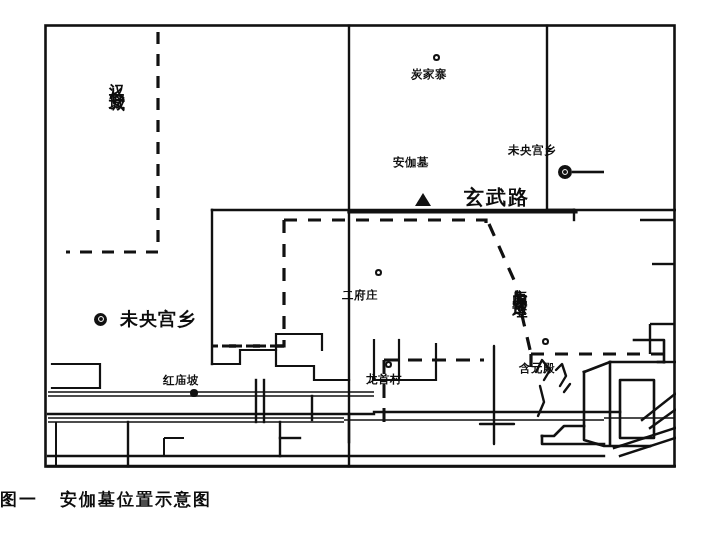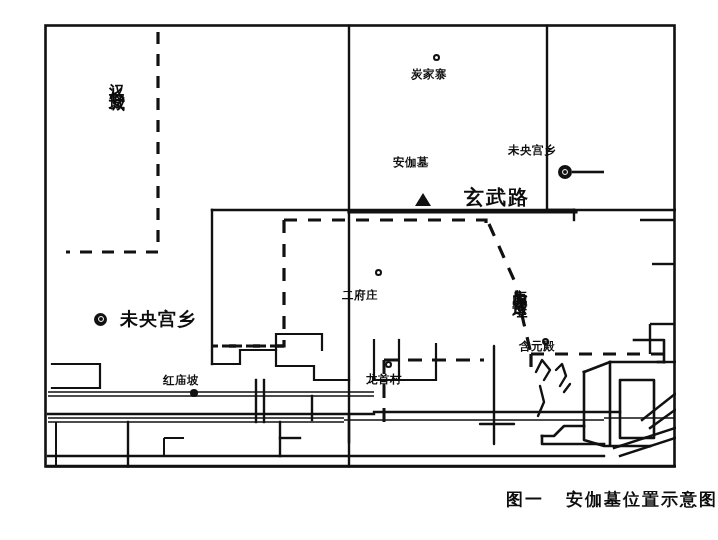--- a/index.html
+++ b/index.html
@@ -161,21 +161,21 @@
     height: 0;
     border-left: 8px solid transparent;
     border-right: 8px solid transparent;
     border-bottom: 13px solid #111;
   }
   #caption {
     position: absolute;
     left: 0;
     top: 488px;
     width: 718px;
-    text-align: right;
+    text-align: left;
     color: #0d0d0d;
     font-weight: 700;
     font-size: 17px;
     letter-spacing: 2px;
     font-family: "DejaVu Sans", "Liberation Sans", sans-serif;
     user-select: none;
   }
   #caption .cap-num { margin-right: 22px; }
 </style>
 </head>
@@ -327,21 +327,21 @@
     <div class="map-label lbl-sm" style="left:367px; top:44px;">炭家寨</div>
 
     <div class="map-label lbl-sm" style="left:464px; top:120px;">未央宫乡</div>
 
     <div class="map-label lbl-sm" style="left:349px; top:132px;">安伽墓</div>
 
     <div class="map-label lbl-lg" style="left:420px; top:163px;">玄武路</div>
 
     <div class="map-label lbl-sm" style="left:298px; top:265px;">二府庄</div>
 
-    <div class="map-label lbl-sm" style="left:475px; top:316px;">含元殿</div>
+    <div class="map-label lbl-sm" style="left:475px; top:338px;">含元殿</div>
 
     <div class="map-label lbl-sm" style="left:322px; top:349px;text-align:right;">龙首村</div>
 
     <div class="map-label lbl-sm" style="left:119px; top:350px;">红庙坡</div>
 
     <div id="legend-box">
       <div class="legend-row">
         <span class="legend-sym">
           <span class="sym-township"></span>
         </span>

